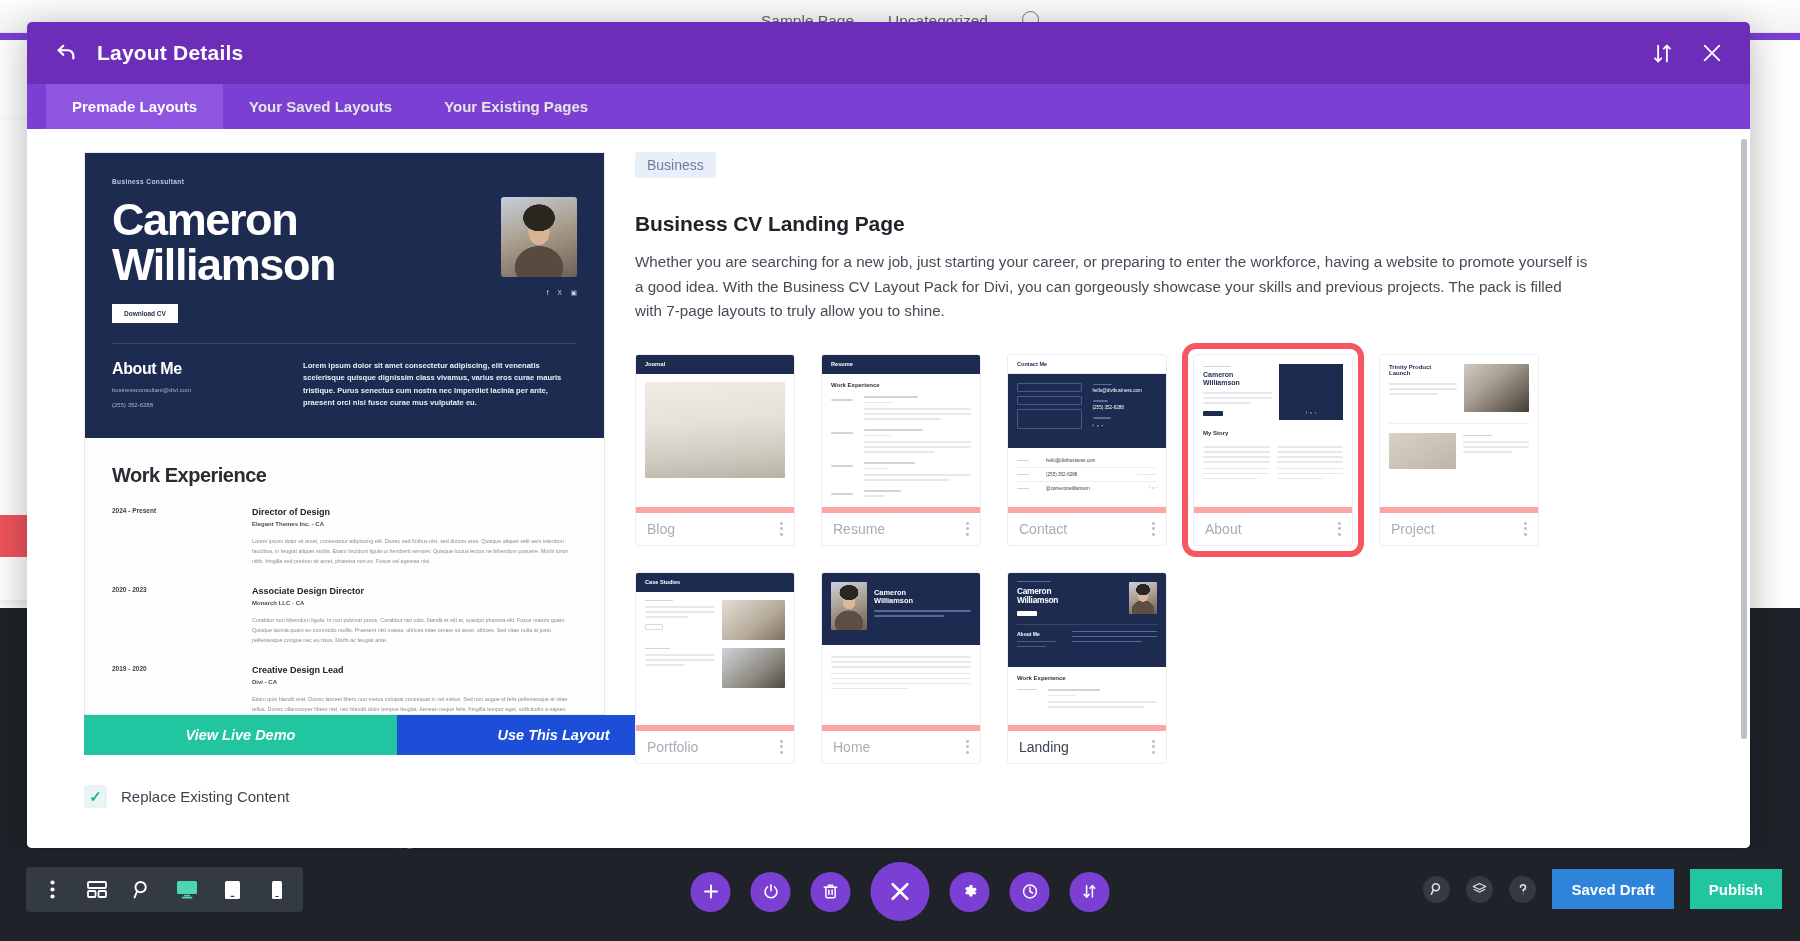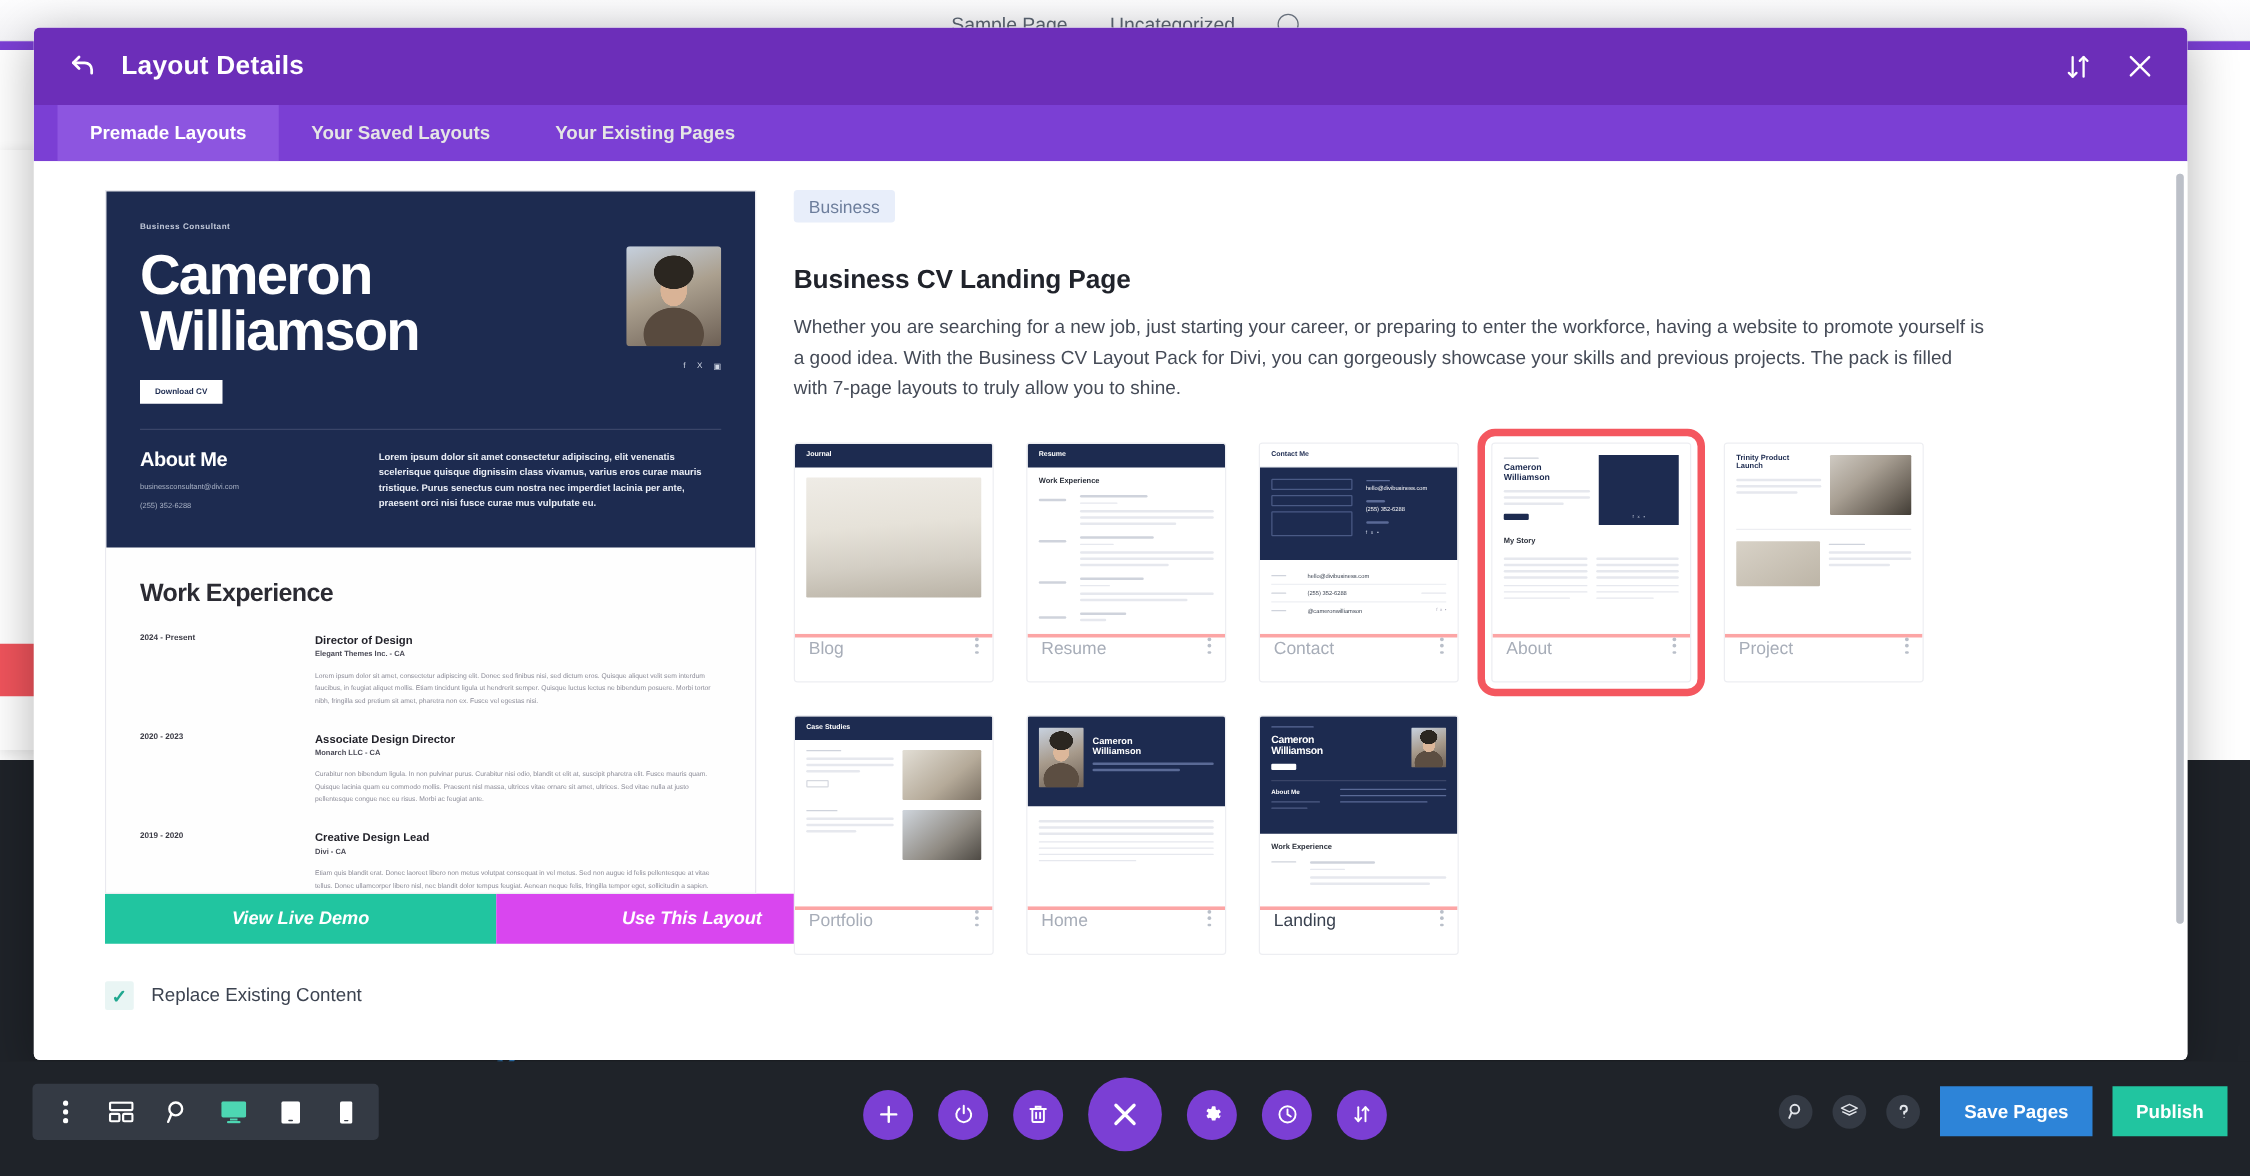--- a/index.html
+++ b/index.html
@@ -133,21 +133,21 @@
   .pv-job { display: flex; gap: 22px; margin-top: 20px; }
   .pv-job-date { width: 118px; font-size: 6.5px; color: #3c3c46; font-weight: bold; flex: 0 0 118px; }
   .pv-job-main { flex: 1; }
   .pv-job-role { font-size: 9px; font-weight: bold; color: #23232b; }
   .pv-job-co { font-size: 6px; color: #4b4b57; margin-top: 4px; font-weight: bold; }
   .pv-job-desc { font-size: 5.4px; line-height: 1.85; color: #8b8b97; margin-top: 9px; }
 
   .preview-actions { display: flex; width: 626px; height: 40px; font-style: italic; }
   .btn-demo { flex: 1; background: #21c5a0; color: #fff; font-size: 14.5px;
               font-weight: bold; display: flex; align-items: center; justify-content: center; cursor: pointer; }
-  .btn-use  { flex: 1; background: #d946ef; color: #fff; font-size: 14.5px;
+  .btn-use  { flex: 1; background: #1d4ed8; color: #fff; font-size: 14.5px;
               font-weight: bold; display: flex; align-items: center; justify-content: center; cursor: pointer; }
 
   .replace-row { display: flex; align-items: center; gap: 14px; margin-top: 30px; }
   .chk {
     width: 23px; height: 23px; background: #e9f5f4; border-radius: 2px;
     display: flex; align-items: center; justify-content: center;
     color: #21a890; font-size: 15px; font-weight: bold; cursor: pointer;
   }
   .replace-label { font-size: 15px; color: #3c4350; }
 
@@ -165,22 +165,22 @@
   .layouts-head { font-size: 18.5px; font-weight: bold; color: #20232b; margin-top: 38px; }
 
   .grid { display: flex; flex-wrap: wrap; gap: 26px; margin-top: 30px; }
   .card {
     width: 160px; background: #fff; border: 1px solid #edeef2;
     border-radius: 3px; overflow: hidden; cursor: pointer; position: relative;
   }
   .card.selected { outline: 6px solid #f4575f; outline-offset: 5px; z-index: 3; }
   .card-thumb { height: 152px; overflow: hidden; position: relative; background: #fff; }
   .card-foot {
-    height: 38px; display: flex; align-items: flex-start; justify-content: space-between;
-    padding: 0 11px; border-top: 3px solid #fca5a5;
+    height: 38px; display: flex; align-items: center; justify-content: space-between;
+    padding: 0 11px; border-top: 6px solid #fca5a5;
   }
   .card-name { font-size: 14px; color: #a7adb8; }
   .card.active-layout .card-name { color: #3a4250; }
   .kebab { display: flex; flex-direction: column; gap: 2.6px; cursor: pointer; }
   .kebab i { width: 2.8px; height: 2.8px; background: #b9bfc9; border-radius: 50%; display: block; }
 
   
   .t-bar { height: 19px; background: #1d2b50; display: flex; align-items: center; padding: 0 9px; }
   .t-bar.white { background: #fff; border-bottom: 1px solid #eceef2; }
   .t-bar-txt { font-size: 5.6px; color: #fff; font-weight: bold; }
@@ -874,16 +874,16 @@
         <path d="M10 1.6 L18.4 5.6 L10 9.6 L1.6 5.6 Z"></path>
           <path d="M2.4 9.4 L10 13 L17.6 9.4"></path>
       </svg>
     </div>
     <div class="rbtn">
       <svg width="14" height="15" viewBox="0 0 16 18" fill="none" stroke="currentColor" stroke-width="1.9" stroke-linecap="round">
         <path d="M5 6.2a3 3 0 1 1 3.4 3v1.6"></path>
           <circle cx="8.3" cy="14.2" r=".6" fill="currentColor" stroke="none"></circle>
       </svg>
     </div>
-    <div class="save-draft">Save Pages</div>
+    <div class="save-draft">Saved Draft</div>
     <div class="publish">Publish</div>
   </div>
 </div>
 
 </body></html>

